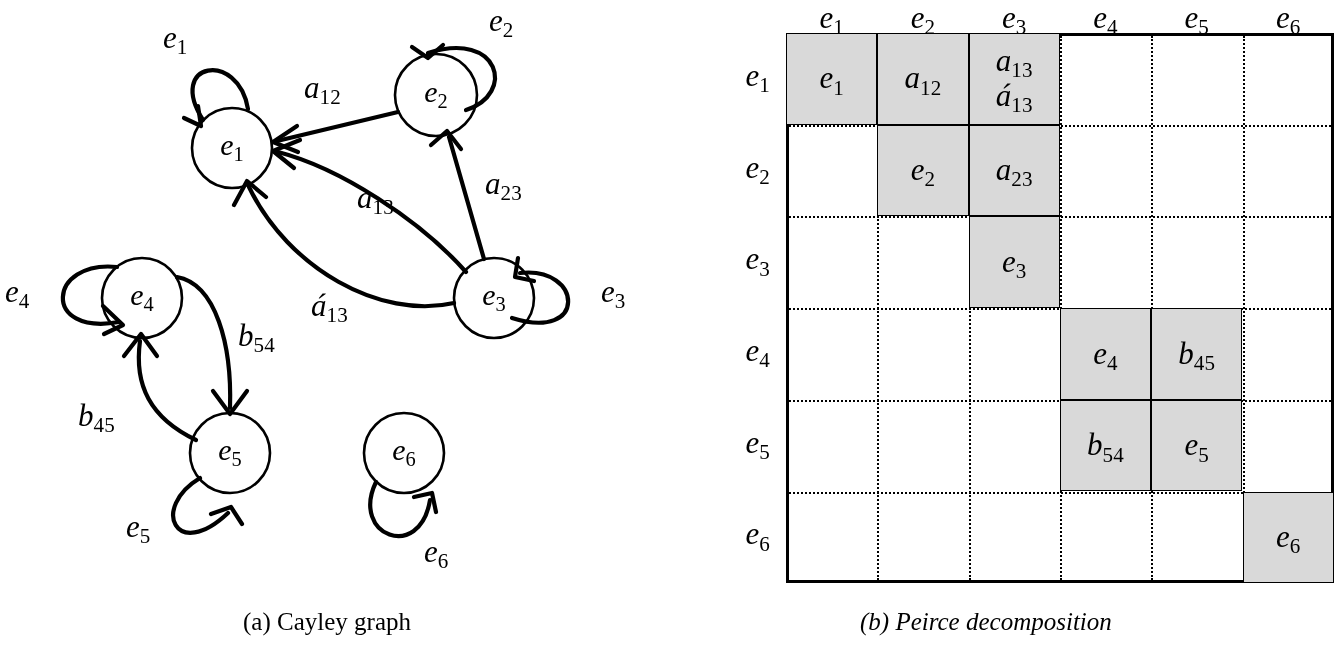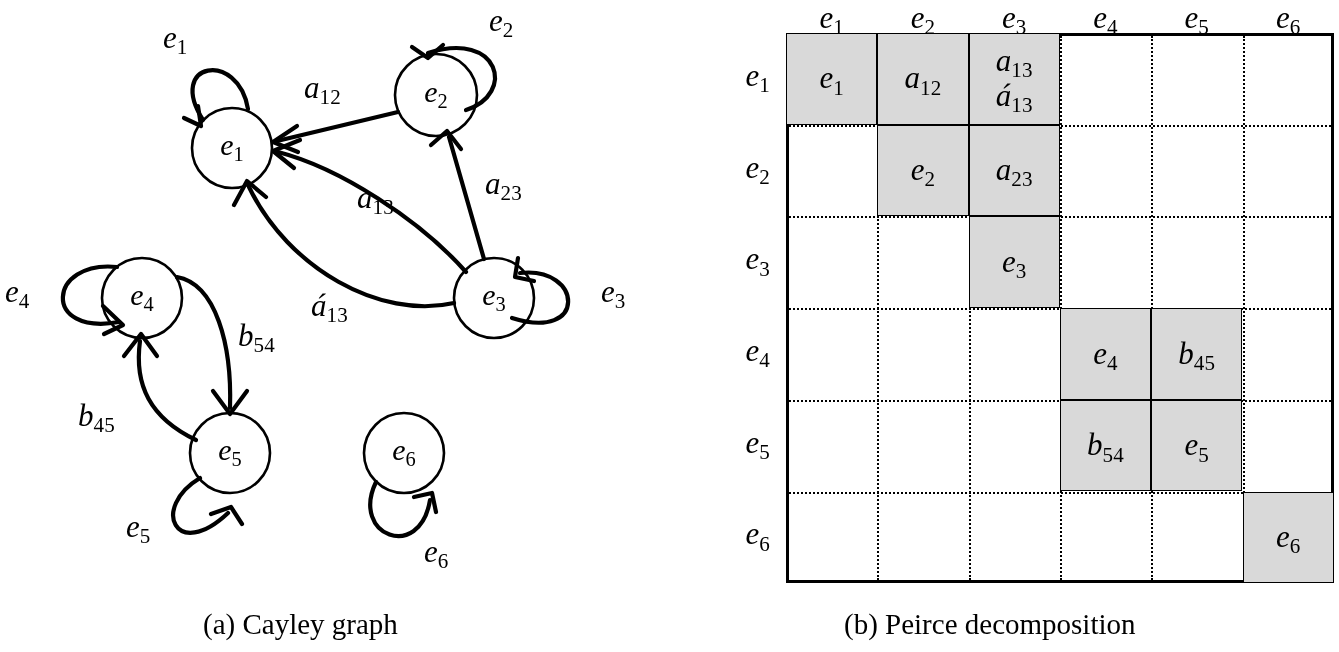--- a/index.html
+++ b/index.html
@@ -44,23 +44,24 @@
   
   .edge-label {
     font-size: 31px;
   }
 
   
   .caption {
     position: absolute;
     font-family: "Liberation Serif", "DejaVu Serif", serif;
     font-style: normal;
-    font-size: 29px;
+    font-size: 25px;
     white-space: nowrap;
     color: #000;
+    margin-left: 40px;
   }
 
   
   #matrix-wrap {
     position: absolute;
     left: 786px;
     top: 33px;
     width: 548px;
     height: 550px;
   }
@@ -318,15 +319,15 @@
           <div class="mcell" style="left: 179.6px; top: 455.5px; width: 91.3px; height: 91.7px;"></div>
           <div class="mcell" style="left: 270.9px; top: 455.5px; width: 91.3px; height: 91.7px;"></div>
           <div class="mcell" style="left: 362.2px; top: 455.5px; width: 91.3px; height: 91.7px;"></div>
           <div class="mcell shaded" style="left: 453.5px; top: 455.5px; width: 91.3px; height: 91.7px;">
             <div style="line-height: 1.12;"><span><span>e</span><span class="sub">6</span></span></div>
           </div>
         </div>
     </div>
   </div>
 
-  <div class="caption" style="left:844px; top:608px;">(b) Peirce decomposition</div>
+  <div class="caption" style="left:820px; top:608px;font-style:italic;">(b) Peirce decomposition</div>
 
 </div>
 
 </body></html>

